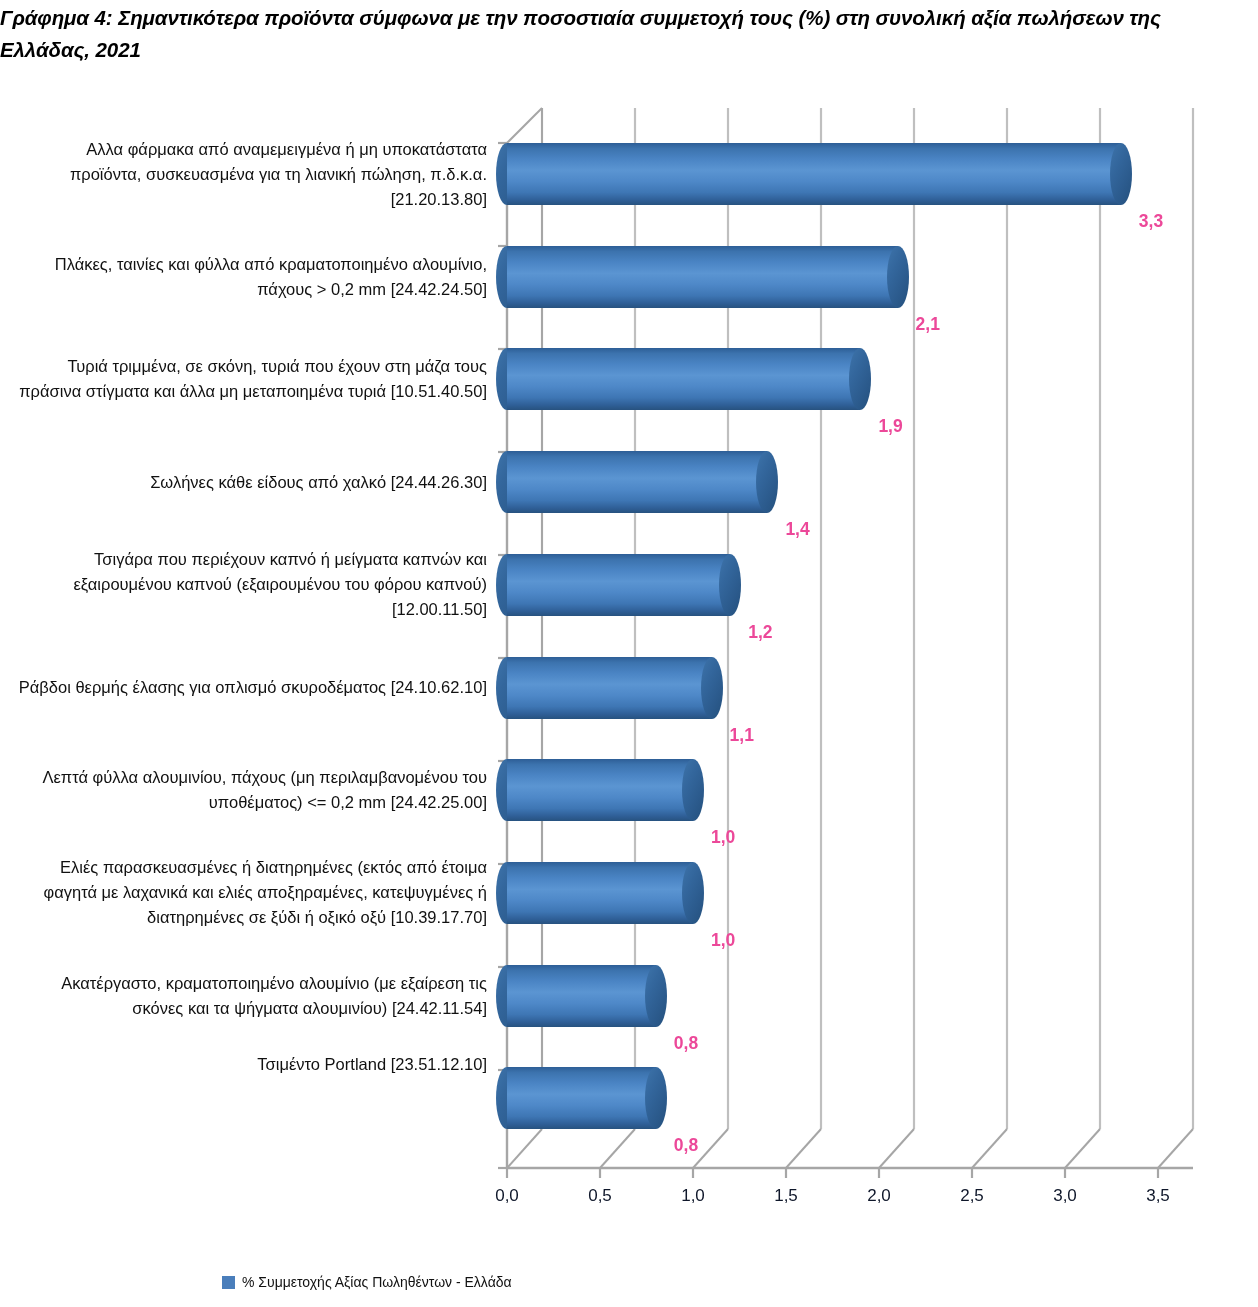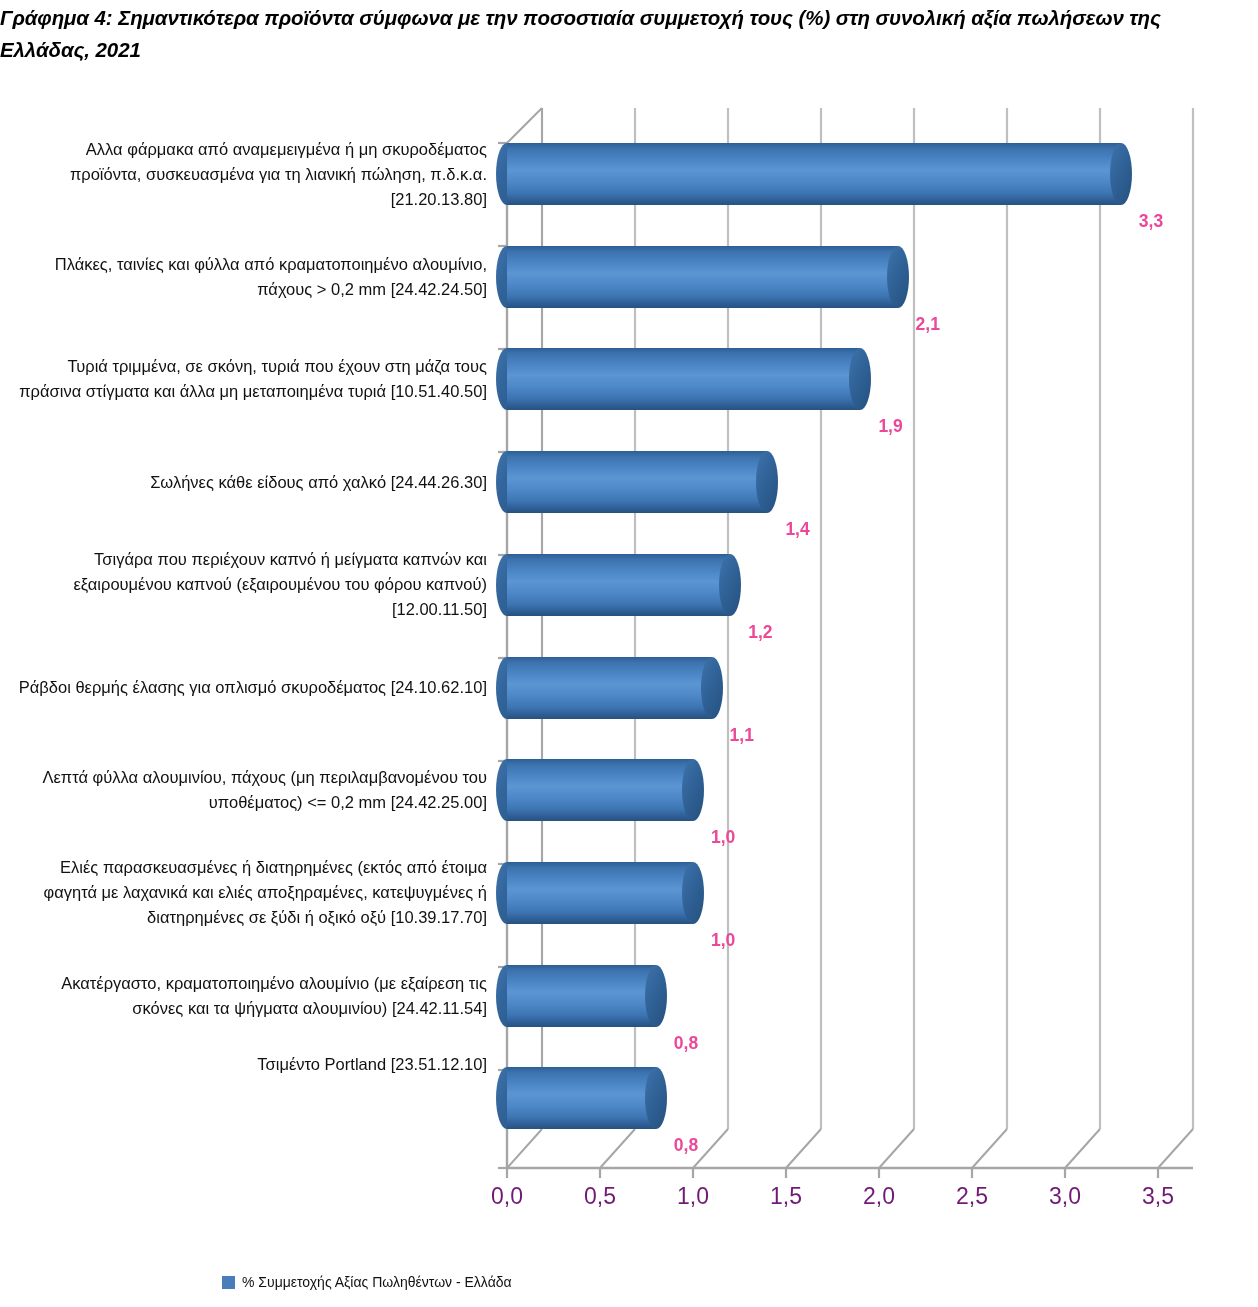--- a/index.html
+++ b/index.html
@@ -53,41 +53,41 @@
       #2d5e96 0%, #3c73ae 9%, #4a84c4 26%, #5b95d2 44%,
       #4e88c8 62%, #3e76b4 80%, #2f5f97 92%, #27527f 100%);
   }
   .val-label{
     position:absolute;font-size:17.5px;font-weight:bold;color:#ec4899;
     line-height:22px;white-space:nowrap;margin-top:47px;
   }
 
   
   .xtick{
-    position:absolute;font-size:23px;color:#701a75;
+    position:absolute;font-size:17px;color:#0f172a;
     text-align:center;width:60px;line-height:22px;
   }
 
   
   .legend{
     position:absolute;left:222px;top:1272px;
     display:flex;align-items:center;gap:7px;
   }
   .legend-swatch{width:13px;height:13px;background:#4a7ebb;display:block;}
   .legend-text{font-size:14px;color:#111;line-height:20px;}
 </style>
 </head>
 <body>
 
 <div id="chart-root">
 
   <div class="title">Γράφημα 4: Σημαντικότερα προϊόντα σύμφωνα με την ποσοστιαία συμμετοχή τους (%) στη συνολική αξία πωλήσεων της Ελλάδας, 2021</div>
 
   <div class="cat-labels">
-      <div class="cat-label" style="top: 136.5px;">Αλλα φάρμακα από αναμεμειγμένα ή μη σκυροδέματος προϊόντα, συσκευασμένα για τη λιανική πώληση, π.δ.κ.α. [21.20.13.80]</div>
+      <div class="cat-label" style="top: 136.5px;">Αλλα φάρμακα από αναμεμειγμένα ή μη υποκατάστατα προϊόντα, συσκευασμένα για τη λιανική πώληση, π.δ.κ.α. [21.20.13.80]</div>
       <div class="cat-label" style="top: 251.7px;">Πλάκες, ταινίες και φύλλα από κραματοποιημένο αλουμίνιο, πάχους &gt; 0,2 mm [24.42.24.50]</div>
       <div class="cat-label" style="top: 354.4px;">Τυριά τριμμένα, σε σκόνη, τυριά που έχουν στη μάζα τους πράσινα στίγματα και άλλα μη μεταποιημένα τυριά [10.51.40.50]</div>
       <div class="cat-label" style="top: 469.6px;">Σωλήνες κάθε είδους από χαλκό [24.44.26.30]</div>
       <div class="cat-label" style="top: 547.3px;">Τσιγάρα που περιέχουν καπνό ή μείγματα καπνών και εξαιρουμένου καπνού (εξαιρουμένου του φόρου καπνού) [12.00.11.50]</div>
       <div class="cat-label" style="top: 675px;">Ράβδοι θερμής έλασης για οπλισμό σκυροδέματος [24.10.62.10]</div>
       <div class="cat-label" style="top: 765.2px;">Λεπτά φύλλα αλουμινίου, πάχους (μη περιλαμβανομένου του υποθέματος) &lt;= 0,2 mm [24.42.25.00]</div>
       <div class="cat-label" style="top: 855.4px;">Ελιές παρασκευασμένες ή διατηρημένες (εκτός από έτοιμα φαγητά με λαχανικά και ελιές αποξηραμένες, κατεψυγμένες ή διατηρημένες σε ξύδι ή οξικό οξύ [10.39.17.70]</div>
       <div class="cat-label" style="top: 970.6px;">Ακατέργαστο, κραματοποιημένο αλουμίνιο (με εξαίρεση τις σκόνες και τα ψήγματα αλουμινίου) [24.42.11.54]</div>
       <div class="cat-label" style="top: 1052px;">Τσιμέντο Portland [23.51.12.10]</div>
     </div>

